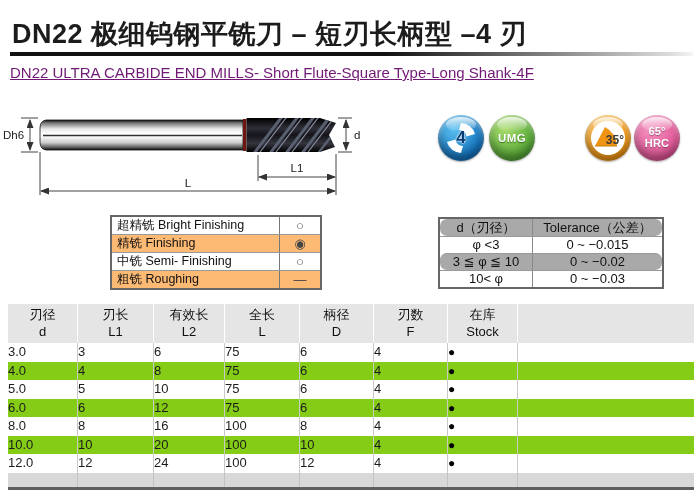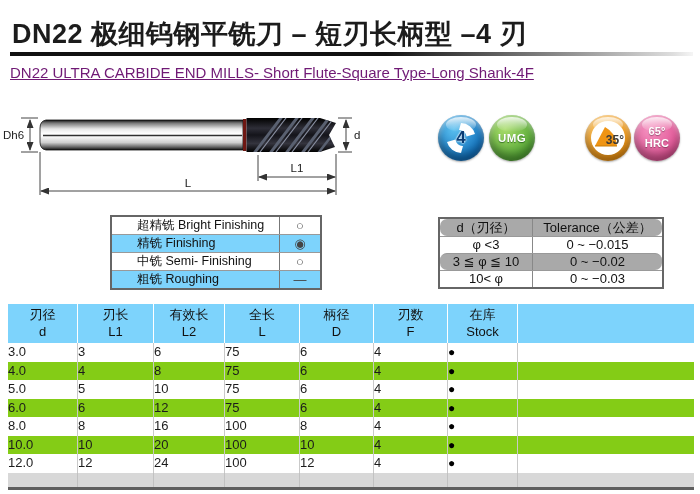--- a/index.html
+++ b/index.html
@@ -29,35 +29,35 @@
   .badge .two-line{font-size:9.5px;line-height:1.08;letter-spacing:.2px;text-shadow:0 1px 1px rgba(0,0,0,.35);position:relative;z-index:2;}
   .badge-green .one-line{font-size:11.5px;letter-spacing:.4px;text-shadow:0 1px 1px rgba(0,60,0,.6);position:relative;z-index:2;}
   .badge-pink .two-line{font-size:11px;}
   .pinwheel{position:absolute;left:3px;top:3px;width:40px;height:40px;}
   .badge-blue .num{position:relative;z-index:2;font-size:17px;color:#0a3c74;text-shadow:0 0 2px #fff,0 0 2px #fff;}
   .angle-disc{position:relative;width:34px;height:34px;border-radius:50%;background:#fff;z-index:2;}
   .angle-disc svg{position:absolute;left:0;top:0;}
   .angle-label{position:absolute;right:1px;top:12px;font-size:12px;color:#3a3a3a;font-weight:bold;z-index:3;}
   
   .fin-table{position:absolute;left:110px;top:215px;width:208px;border:2px solid #666;background:#fff;}
-  .fin-row{display:grid;grid-template-columns:1fr 41px;height:17px;line-height:17px;font-size:12.5px;color:#111;padding-left:20px;}
+  .fin-row{display:grid;grid-template-columns:1fr 41px;height:17px;line-height:17px;font-size:12.5px;color:#111;}
   .fin-row + .fin-row{border-top:1px solid #999;}
-  .fin-row.gray{background:#7dd3fc;}
+  .fin-row.gray{background:#fdba74;}
   .fin-label{padding-left:5px;white-space:nowrap;overflow:hidden;}
   .fin-sym{border-left:1px solid #777;text-align:center;font-size:13px;color:#444;}
   
   .tol-table{position:absolute;left:438px;top:217px;width:222px;border:2px solid #666;background:#fff;}
   .tol-row{display:grid;grid-template-columns:92px 1fr;height:16px;line-height:16px;font-size:13px;color:#111;text-align:center;}
   .tol-row.hdr{height:17px;line-height:17px;}
   .tol-row + .tol-row{border-top:1px solid #999;}
   .tol-row.gray{background:#a9a9a9;border-radius:7px;}
   .tol-cell-r{border-left:1px solid #888;}
   
   .main-table{position:absolute;left:8px;top:304px;width:686px;}
-  .mhead{display:grid;grid-template-columns:70px 76px 71px 75px 74px 74px 70px 1fr;height:39px;background:#7dd3fc;}
+  .mhead{display:grid;grid-template-columns:70px 76px 71px 75px 74px 74px 70px 1fr;height:39px;background:#e5e5e5;}
   .mhead .hcell{display:flex;flex-direction:column;align-items:center;justify-content:center;
     font-size:13px;line-height:1.3;color:#111;border-right:1px solid #fff;}
   .mhead .hcell:last-child{border-right:none;}
   .mrow{display:grid;grid-template-columns:70px 76px 71px 75px 74px 74px 70px 1fr;height:18.5px;line-height:18.5px;
     font-size:13px;color:#1c1c1c;background:#fff;}
   .mrow.alt{background:#84cc16;}
   .mrow .cell{border-right:1px solid #c9c9c9;}
   .mrow .cell:last-child{border-right:none;}
   .mrow .stock{font-size:12px;color:#000;}
   .mrow-empty{display:grid;grid-template-columns:70px 76px 71px 75px 74px 74px 70px 1fr;height:14px;background:#d8d8d8;}

